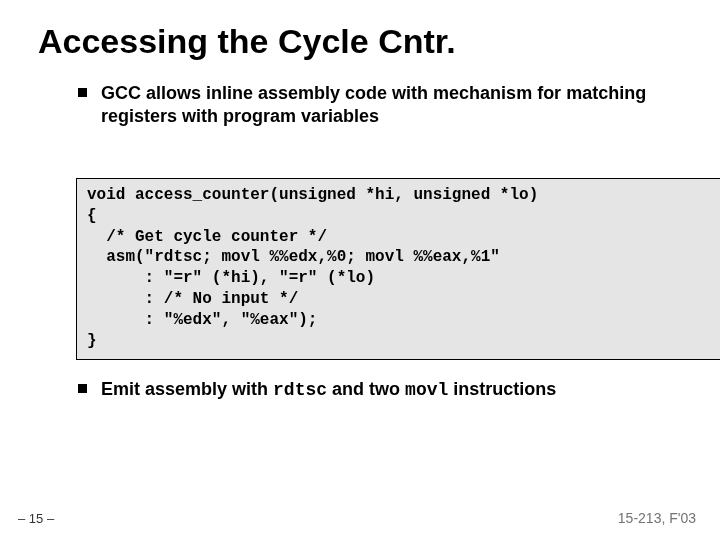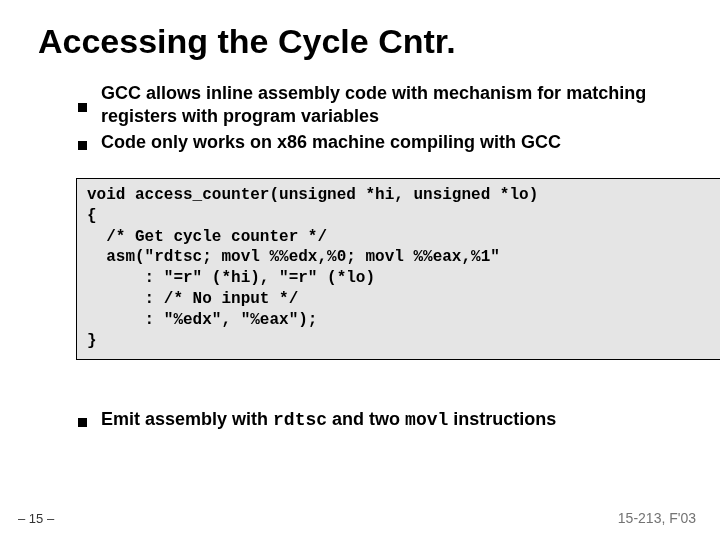--- a/index.html
+++ b/index.html
@@ -28,21 +28,21 @@
     color: #000;
   }
   .bullets {
     position: absolute;
     top: 82px;
     left: 78px;
     right: 50px;
   }
   .bullet-row {
     display: flex;
-    align-items: center;
+    align-items: flex-start;
     margin-bottom: 4px;
   }
   .bullet-marker {
     width: 9px;
     height: 9px;
     background: #000;
     flex: 0 0 auto;
     margin-top: 6px;
     margin-right: 14px;
   }
@@ -68,21 +68,20 @@
     font-weight: bold;
     white-space: pre;
     line-height: 1.3;
     color: #000;
   }
   .bullets2 {
     position: absolute;
     top: 378px;
     left: 78px;
     right: 50px;
-    margin-top: 30px;
   }
   .bullet-text .mono {
     font-family: "Courier New", Courier, monospace;
     font-weight: bold;
   }
   .footer-left {
     position: absolute;
     bottom: 14px;
     left: 18px;
     font-size: 13px;
@@ -102,24 +101,20 @@
 
 <div class="slide">
 
   <div class="title">Accessing the Cycle Cntr.</div>
 
   <div class="bullets">
     <div class="bullet-row">
       <div class="bullet-marker"></div>
       <div class="bullet-text">GCC allows inline assembly code with mechanism for matching registers with program variables</div>
     </div>
-    <div class="bullet-row">
-      <div class="bullet-marker"></div>
-      <div class="bullet-text">Code only works on x86 machine compiling with GCC</div>
-    </div>
   </div>
 
   <div class="codebox">
     <div class="code">void access_counter(unsigned *hi, unsigned *lo)
 {
   /* Get cycle counter */
   asm("rdtsc; movl %%edx,%0; movl %%eax,%1"
       : "=r" (*hi), "=r" (*lo)
       : /* No input */
       : "%edx", "%eax");

